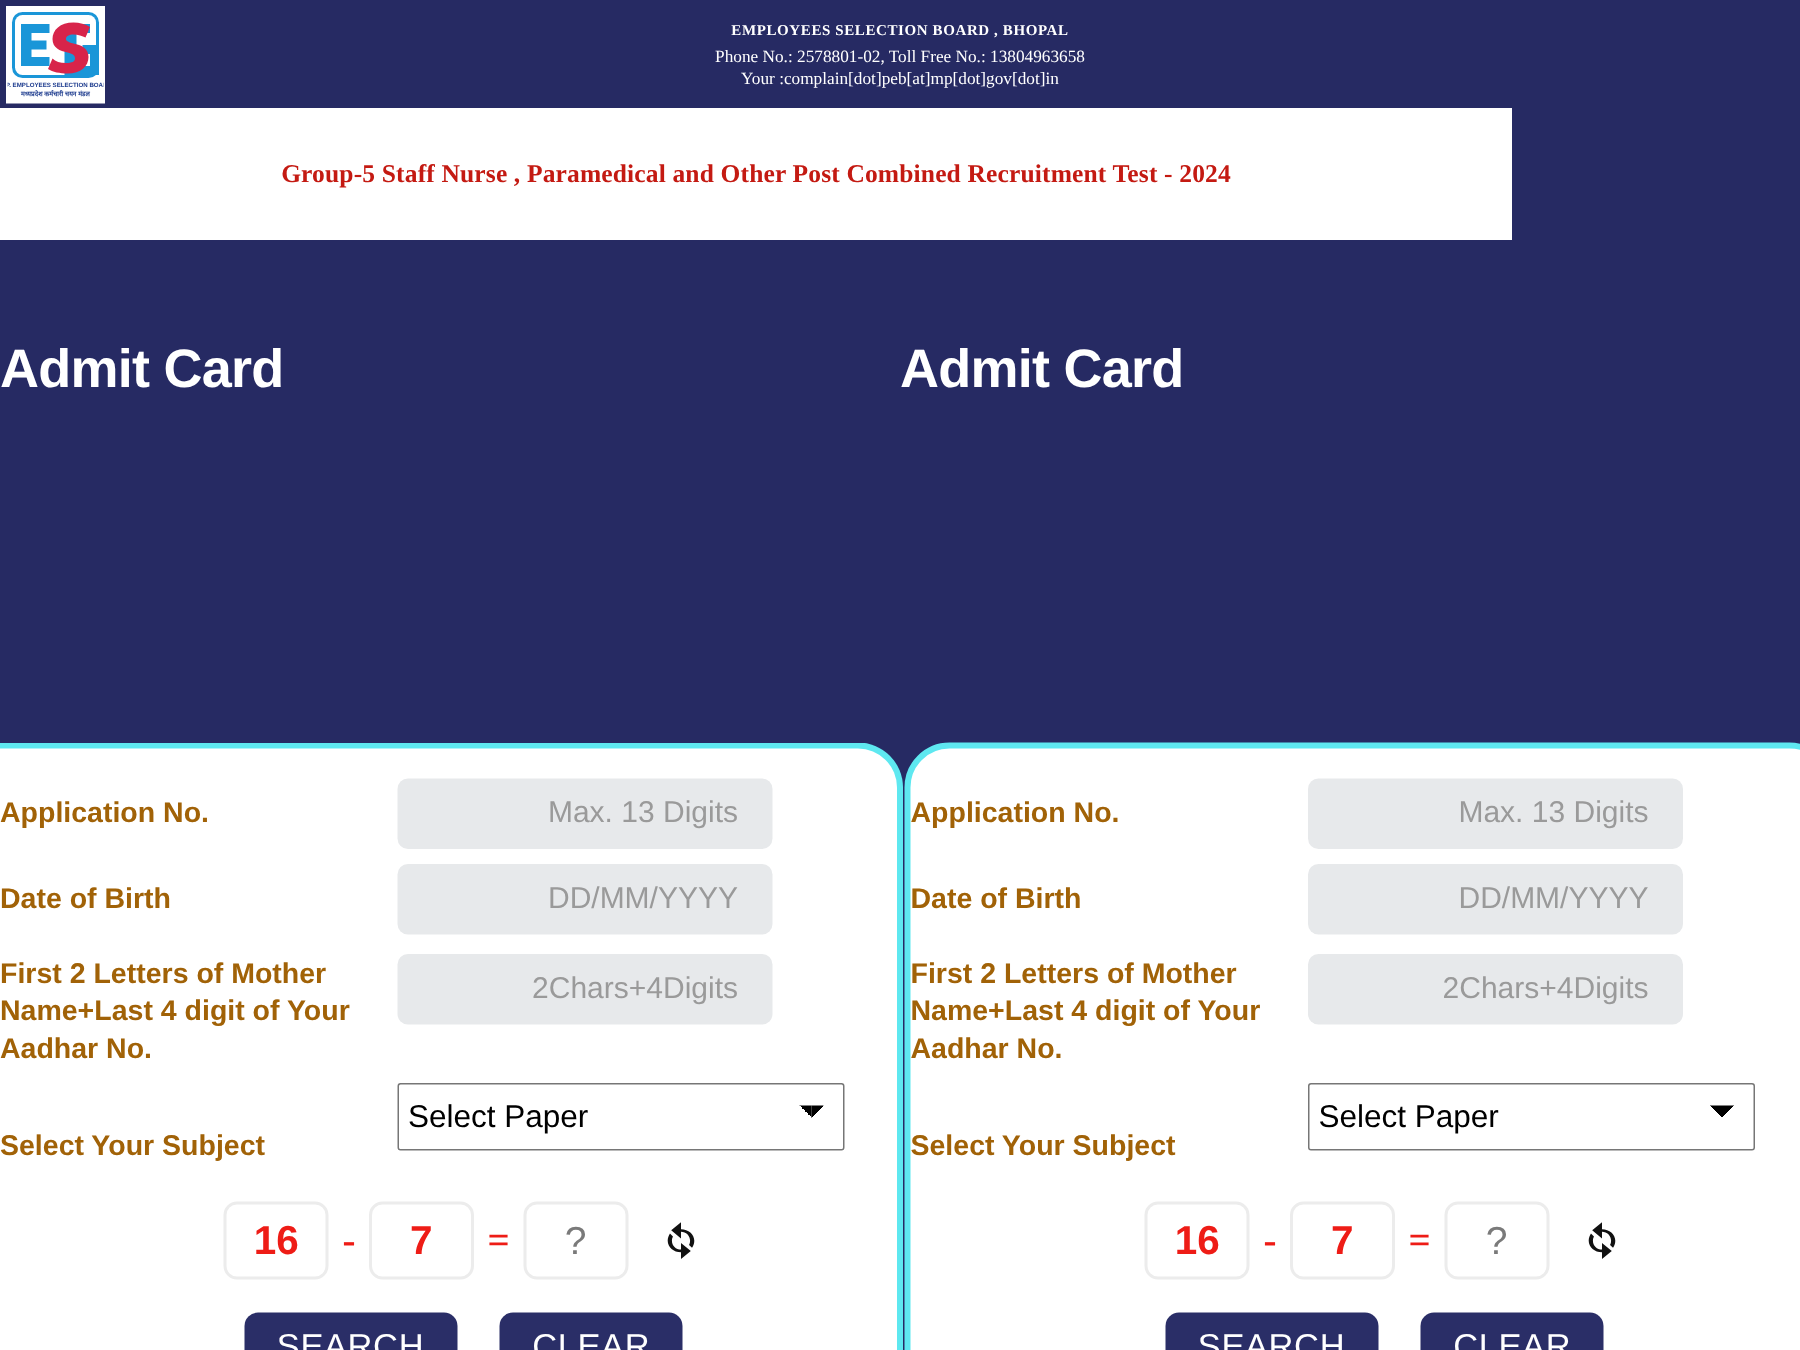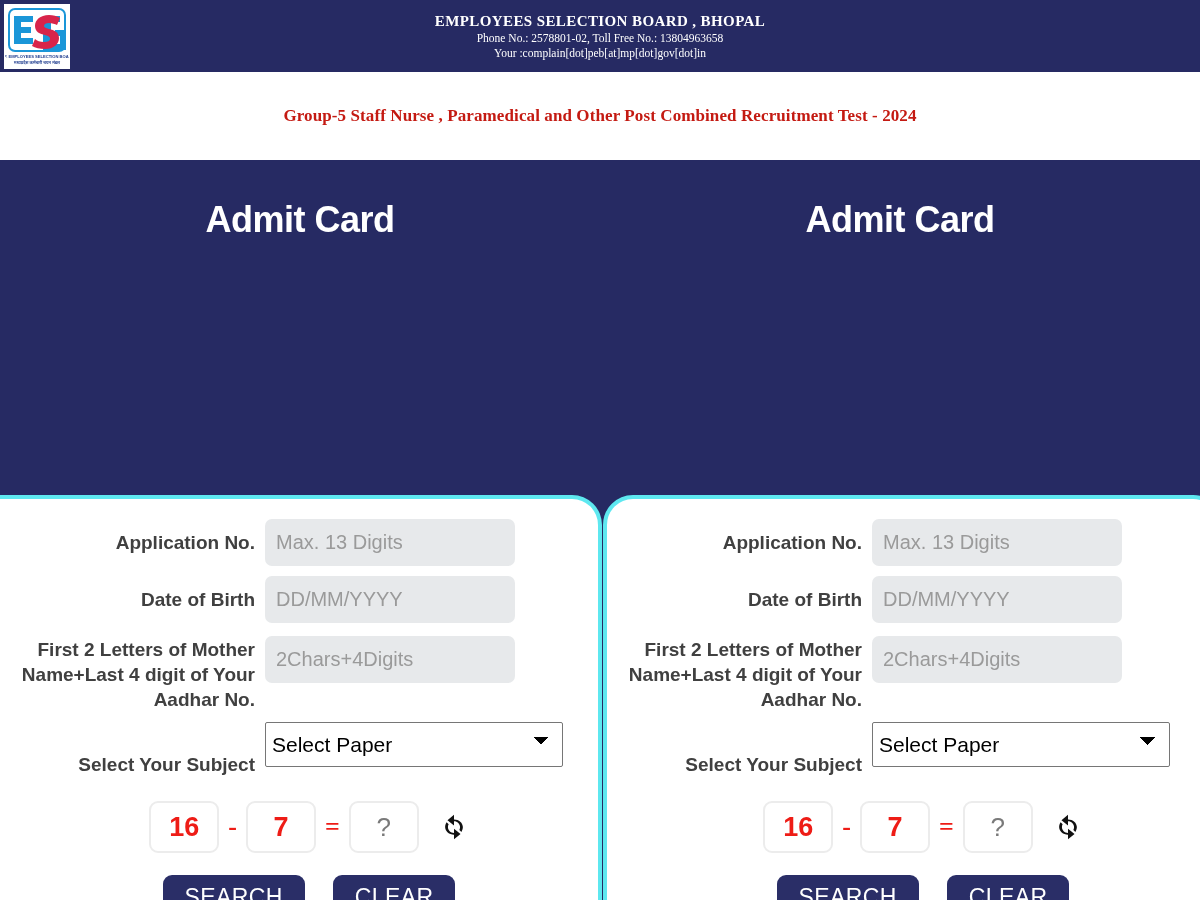--- a/index.html
+++ b/index.html
@@ -41,35 +41,35 @@
   .logo-svg { display: block; }
 
   .header-text {
     width: 1200px;
     text-align: center;
     color: #ffffff;
     font-family: "Liberation Serif", serif;
   }
 
   .header-title {
-    font-size: 15px;
+    font-size: 10px;
     font-weight: bold;
     letter-spacing: 0.4px;
     line-height: 20px;
   }
 
   .header-line {
     font-size: 11.5px;
     line-height: 15px;
     font-weight: normal;
   }
 
   
   .whiteband {
-    width: 1200px;
+    width: 1008px;
     height: 88px;
     background: #ffffff;
     display: flex;
     align-items: center;
     justify-content: center;
   }
 
   .exam-title {
     font-family: "Liberation Serif", serif;
     font-size: 17px;
@@ -94,26 +94,25 @@
   }
 
   .col {
     width: 600px;
     position: relative;
   }
 
   .col + .col { }
 
   .admit-heading {
-    text-align: center;
     color: #ffffff;
     font-size: 36px;
     font-weight: bold;
     letter-spacing: -0.5px;
-    padding-top: 39px;
+    padding-top: 65px;
     height: 175px;
   }
 
   
   .panel {
     position: absolute;
     top: 335px;
     height: 502px;
     background: #ffffff;
     border: 4px solid #5ee8f0;
@@ -141,44 +140,45 @@
 
   
   .form-row {
     display: flex;
     align-items: flex-start;
     margin-bottom: 10px;
   }
 
   .f-label {
     width: 265px;
-    text-align: right;
+    text-align: left;
     font-size: 19px;
     font-weight: bold;
-    color: #404040;
+    color: #a16207;
     line-height: 25px;
     padding-right: 10px;
     padding-top: 11px;
   }
 
   .f-field {
     width: 280px;
   }
 
   .text-input {
     width: 250px;
     height: 47px;
     background: #e7e9eb;
     border: none;
     border-radius: 7px;
     font-size: 20px;
     color: #9a9a9a;
-    padding: 0 11px;
+    padding: 0 23px;
     font-family: "Liberation Sans", sans-serif;
     outline: none;
+    text-align: right;
   }
 
   .text-input::placeholder { color: #9a9a9a; opacity: 1; }
 
   .row-aadhar .f-label { padding-top: 4px; }
   .row-aadhar .text-input { margin-top: 3px; }
 
   
   .row-select { margin-top: 4px; align-items: flex-start; }
   .row-select .f-label { padding-top: 30px; }

